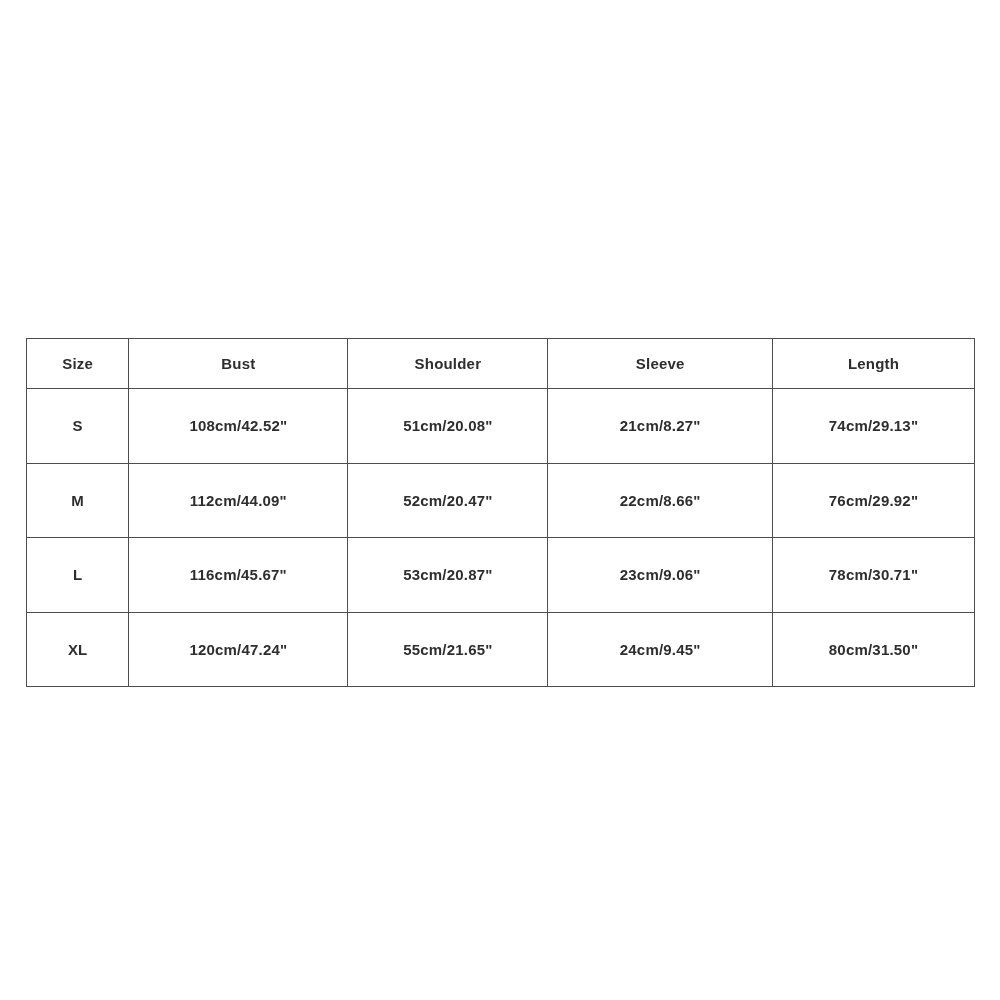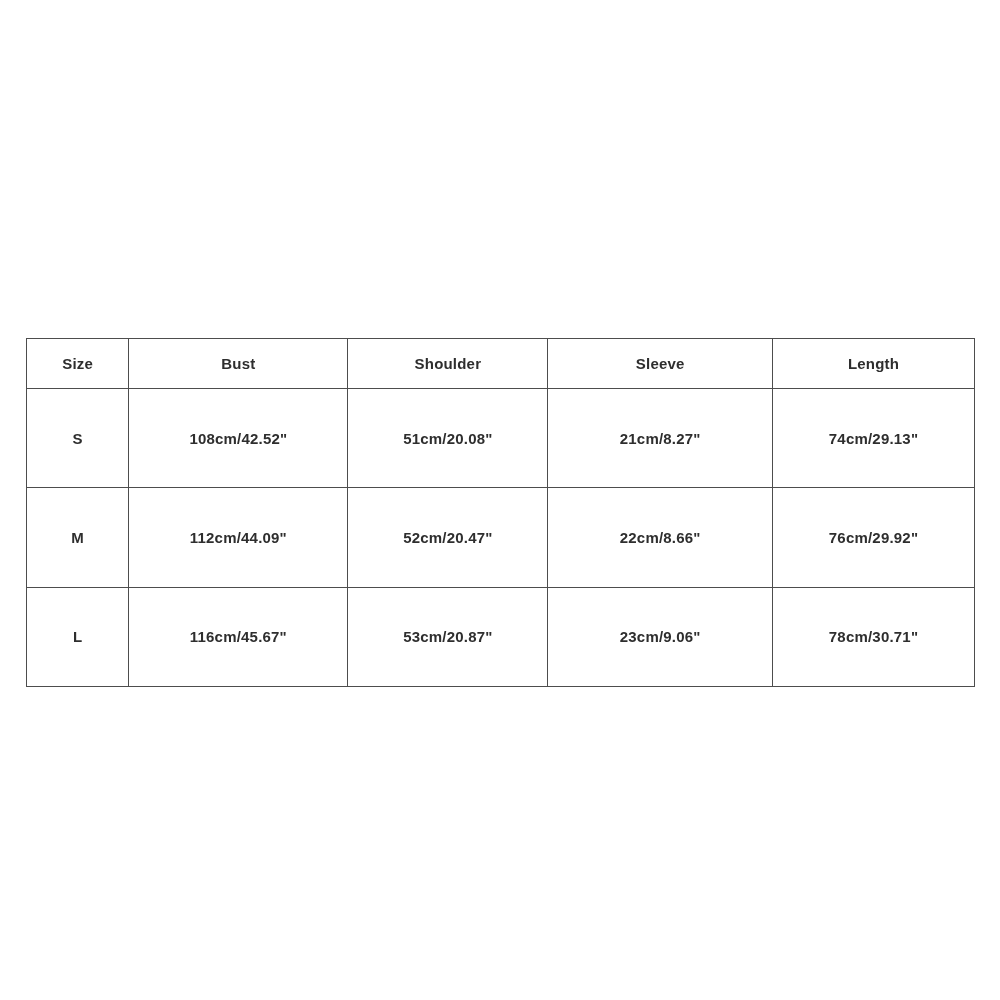--- a/index.html
+++ b/index.html
@@ -76,15 +76,22 @@
           <td>22cm/8.66"</td>
           <td>76cm/29.92"</td>
         </tr>
         <tr>
           <td>L</td>
           <td>116cm/45.67"</td>
           <td>53cm/20.87"</td>
           <td>23cm/9.06"</td>
           <td>78cm/30.71"</td>
         </tr>
+        <tr>
+          <td>XL</td>
+          <td>120cm/47.24"</td>
+          <td>55cm/21.65"</td>
+          <td>24cm/9.45"</td>
+          <td>80cm/31.50"</td>
+        </tr>
       </tbody>
   </table>
 </div>
 
 </body></html>

